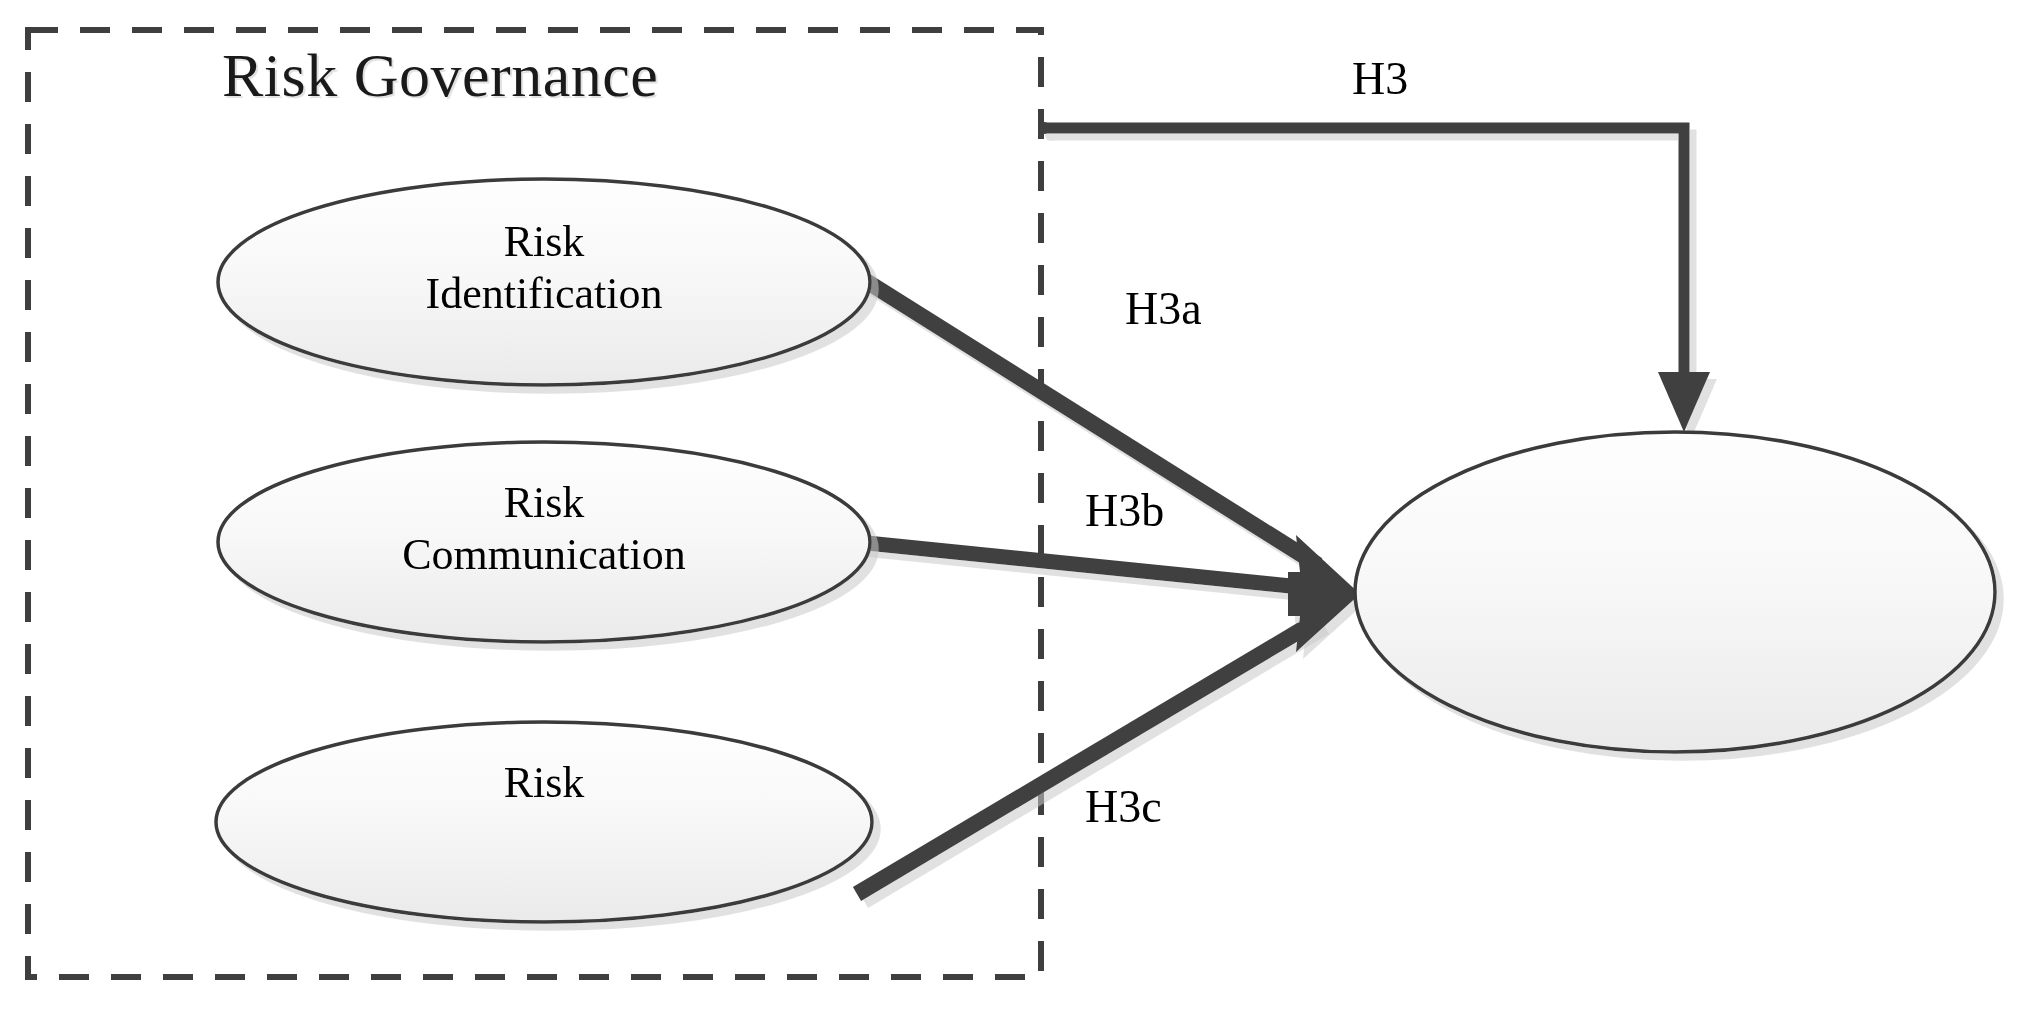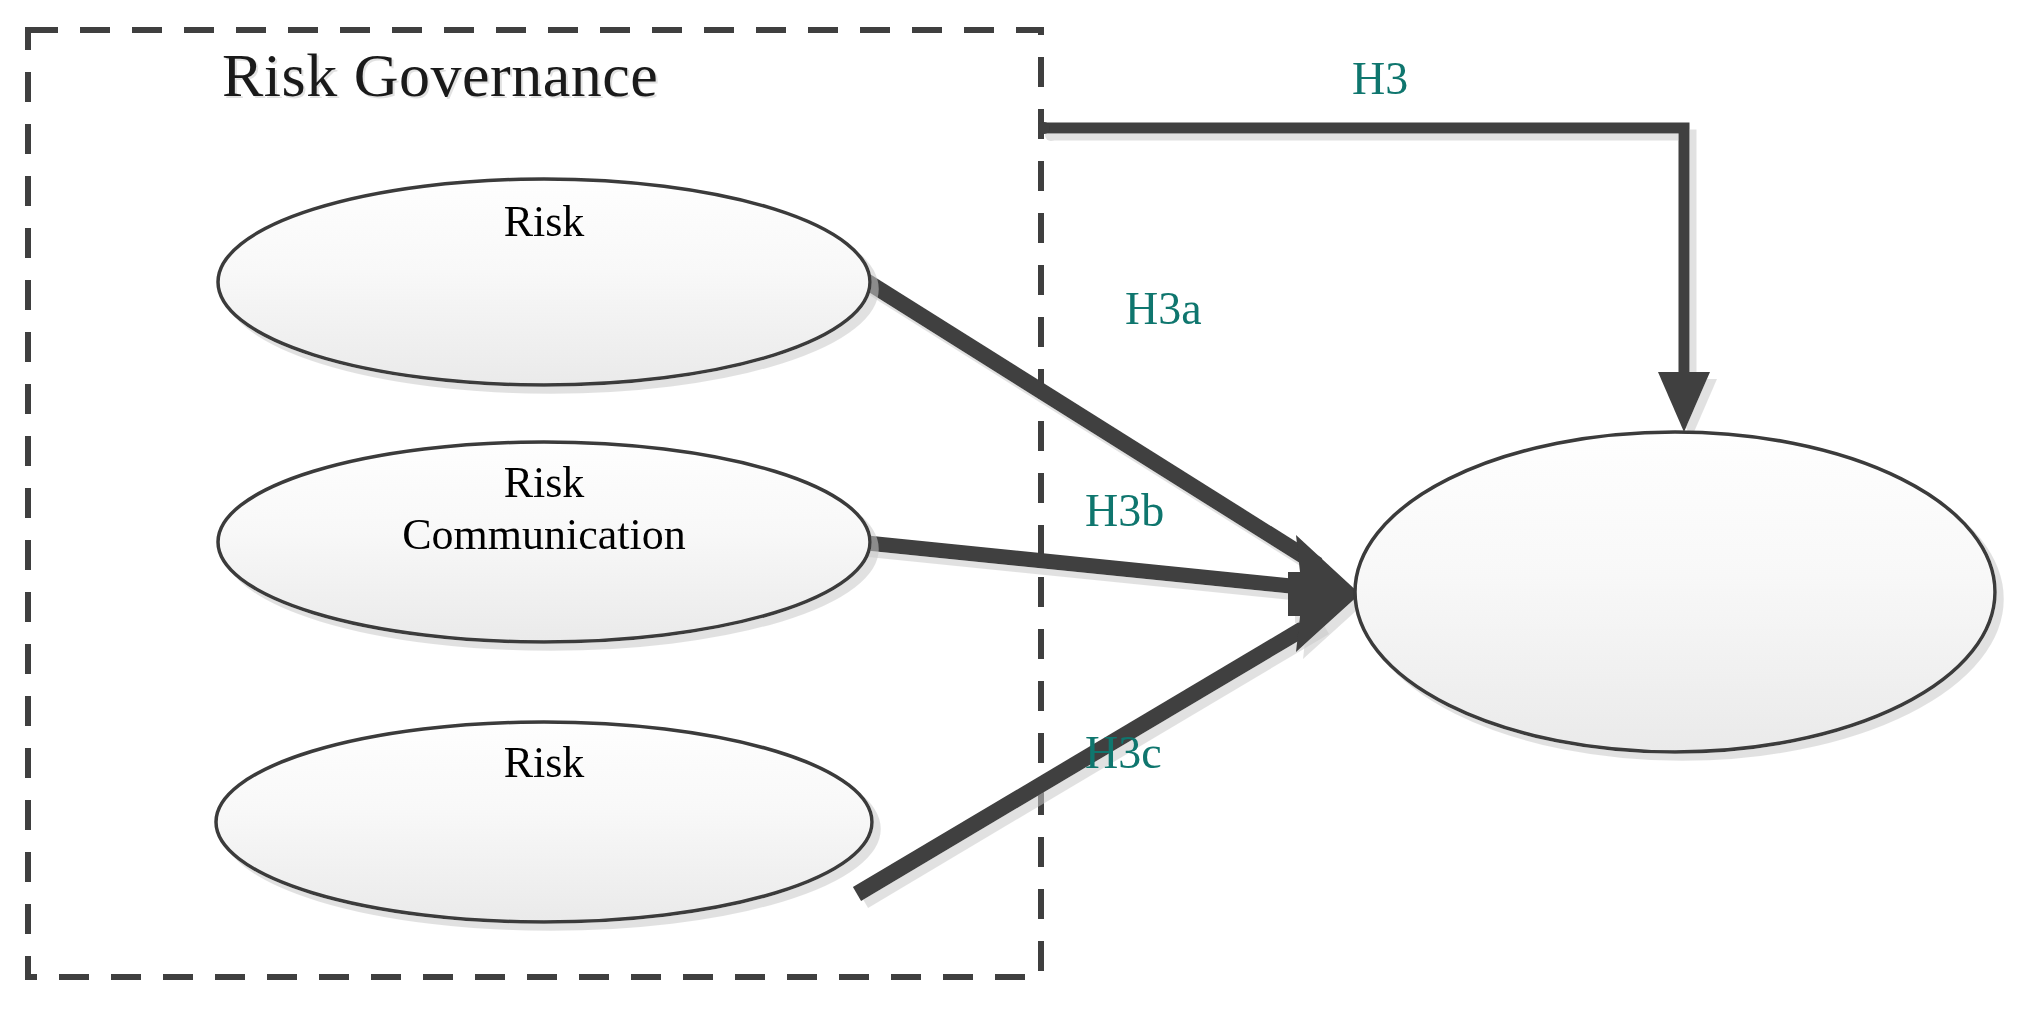--- a/index.html
+++ b/index.html
@@ -25,36 +25,37 @@
     width: 2028px;
     height: 1011px;
   }
   .node-label {
     position: absolute;
     text-align: center;
     color: #000000;
     line-height: 1.18;
     pointer-events: none;
     white-space: nowrap;
+    margin-top: 20px;
   }
   .ellipse-label {
     font-size: 44px;
   }
   .group-title {
     position: absolute;
     font-size: 62px;
     color: #1a1a1a;
     letter-spacing: 0.5px;
     text-shadow: 2px 2px 0 rgba(190,190,190,0.45);
     white-space: nowrap;
   }
   .edge-label {
     position: absolute;
     font-size: 46px;
-    color: #0f766e;
+    color: #000000;
     white-space: nowrap;
   }
 </style>
 </head>
 <body>
 
 <div id="diagram-root">
 
   <svg id="diagram-svg" viewBox="0 0 2028 1011">
     <defs>
@@ -95,32 +96,33 @@
     <ellipse cx="544" cy="282" rx="326" ry="103" fill="url(#ellipseGrad)" stroke="#3a3a3a" stroke-width="3.5" filter="url(#softShadow)"></ellipse>
     <ellipse cx="544" cy="542" rx="326" ry="100" fill="url(#ellipseGrad)" stroke="#3a3a3a" stroke-width="3.5" filter="url(#softShadow)"></ellipse>
     <ellipse cx="544" cy="822" rx="328" ry="100" fill="url(#ellipseGrad)" stroke="#3a3a3a" stroke-width="3.5" filter="url(#softShadow)"></ellipse>
     <ellipse cx="1675" cy="592" rx="320" ry="160" fill="url(#ellipseGrad)" stroke="#3a3a3a" stroke-width="3.5" filter="url(#softShadow)"></ellipse>
   </svg>
 
   <div class="group-title" style="left:222px; top:40px;">Risk Governance</div>
 
   <div class="node-label ellipse-label" style="left:244px; top:196px; width:600px;">
     <div>Risk</div>
+    <div>Identification</div>
   </div>
 
   <div class="node-label ellipse-label" style="left:244px; top:457px; width:600px;">
     <div>Risk</div>
     <div>Communication</div>
   </div>
 
   <div class="node-label ellipse-label" style="left:244px; top:737px; width:600px;">
     <div>Risk</div>
   </div>
 
   <div class="node-label ellipse-label" style="left:1375px; top:507px; width:600px;">
   </div>
 
   <div class="edge-label" style="left:1352px; top:52px;">H3</div>
   <div class="edge-label" style="left:1125px; top:282px;">H3a</div>
   <div class="edge-label" style="left:1085px; top:484px;">H3b</div>
-  <div class="edge-label" style="left:1085px; top:726px;">H3c</div>
+  <div class="edge-label" style="left:1085px; top:780px;">H3c</div>
 
 </div>
 
 </body></html>

